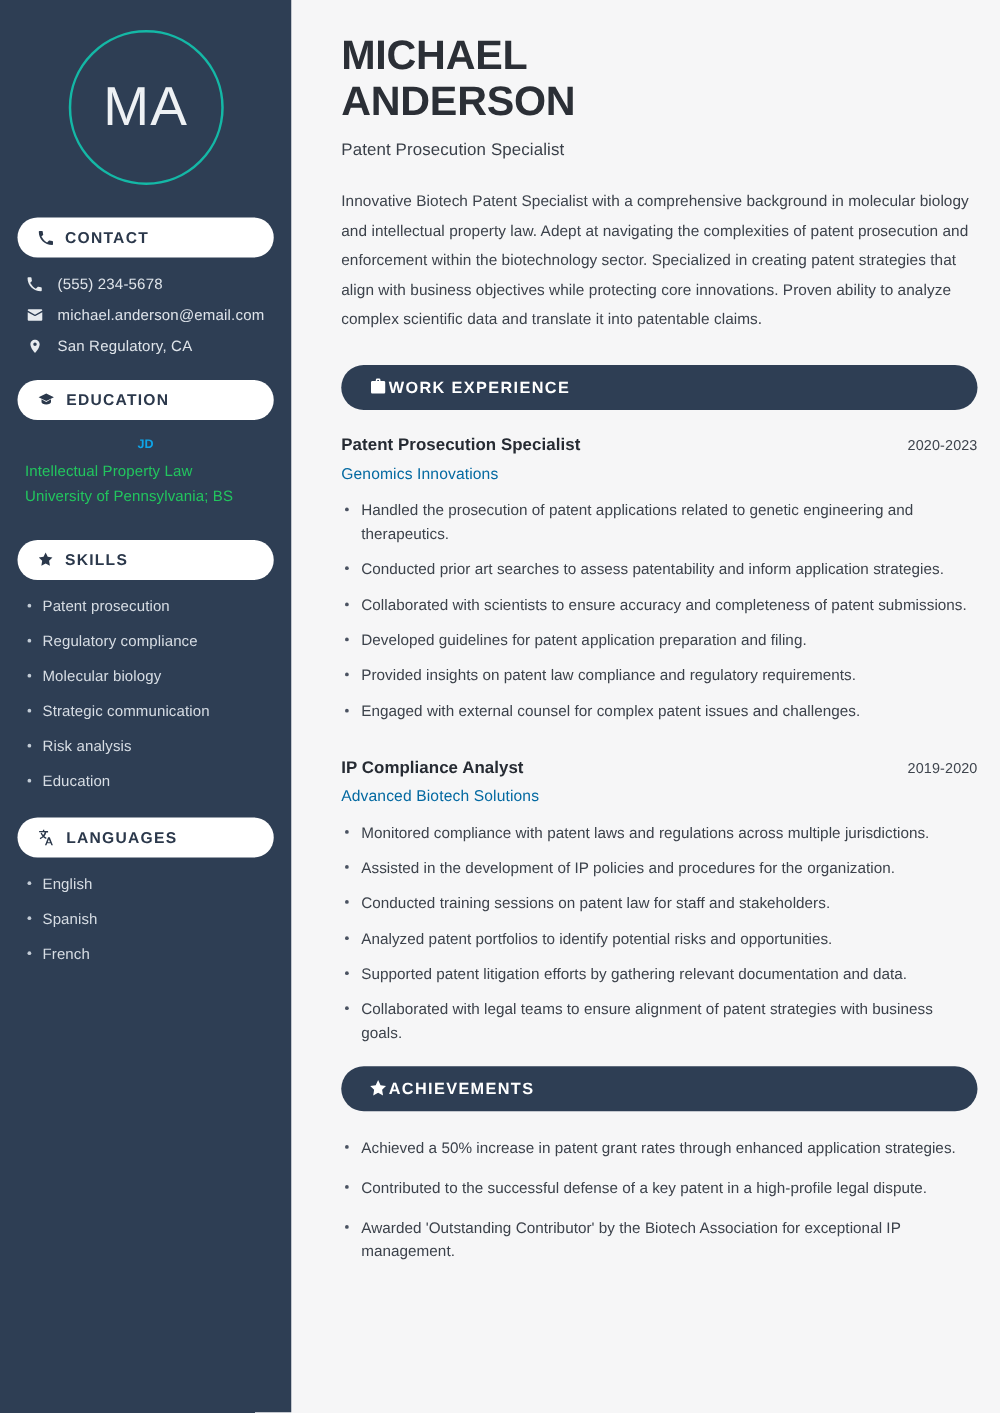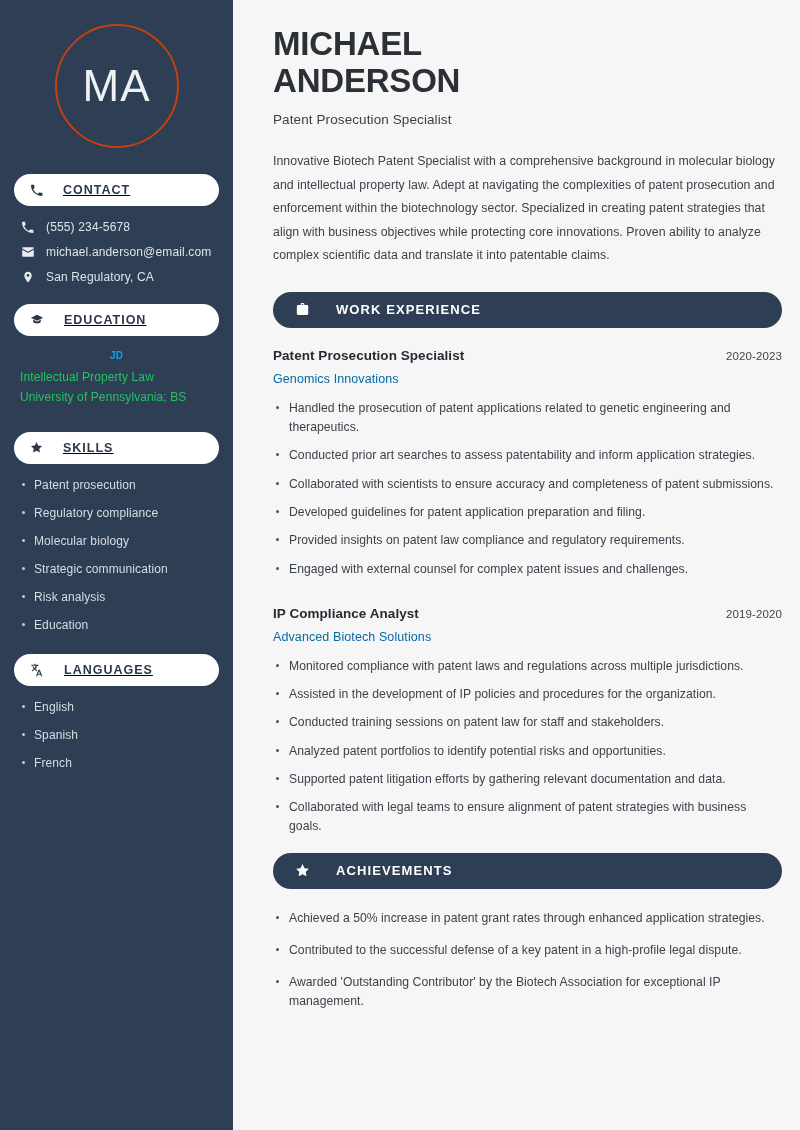--- a/index.html
+++ b/index.html
@@ -14,31 +14,30 @@
   
   .sidebar {
     width:233px; flex:0 0 233px; background:#2e3e54;
     padding:22px 14px 0 14px; position:relative;
   }
   .sidebar-edge { width:6px; flex:0 0 6px; background:#f6f6f7; }
 
   .monogram-wrap { display:flex; justify-content:center; margin-top:2px; margin-bottom:26px; }
   .monogram {
     width:124px; height:124px; border-radius:50%;
-    border:2px solid #c2410c; display:flex; align-items:center; justify-content:center;text-align:right;
+    border:2px solid #14b8a6; display:flex; align-items:center; justify-content:center;text-align:right;
   }
   .monogram span {
     color:#eef1f4; font-size:44px; font-weight:400; letter-spacing:1px; line-height:1;
   }
 
   .pill {
     background:#ffffff; border-radius:999px; height:32px;
-    display:flex; align-items:center; gap:20px; padding:0 16px;
+    display:flex; align-items:center; gap:9px; padding:0 16px;
     margin-bottom:14px;
-    text-decoration:underline;
   }
   .pill .pill-label {
     color:#2b384b; font-size:12.5px; font-weight:bold; letter-spacing:1.0px;
   }
   .pill .ico { display:flex; align-items:center; color:#2b384b; }
   .pill .ico svg { display:block; }
 
   .contact-list { margin:0 0 20px 0; padding:0 2px; }
   .contact-row { display:flex; align-items:flex-end; gap:11px; margin-bottom:11px; padding-left:4px; }
   .contact-row .ico { width:15px; display:flex; justify-content:center; color:#e7ebef; }
@@ -71,21 +70,21 @@
     color:#3a4049; font-size:13.5px; margin-top:12px; margin-bottom:23px; letter-spacing:0.1px;
   }
 
   .summary {
     color:#3c424b; font-size:12.3px; line-height:1.92; letter-spacing:0.05px;
     margin-bottom:24px;
   }
 
   .section-bar {
     background:#2e3e54; border-radius:999px; height:36px;
-    display:flex; align-items:center; gap:26px; padding:0 22px;
+    display:flex; align-items:center; gap:1px; padding:0 22px;
     margin-bottom:20px;
   }
   .section-bar .ico { display:flex; align-items:center; color:#ffffff; }
   .section-bar .sec-label { color:#ffffff; font-size:13px; font-weight:bold; letter-spacing:1.1px; }
 
   .job { margin-bottom:4px; }
   .job-head { display:flex; justify-content:space-between; align-items:baseline; gap:14px; }
   .job-role { color:#262b33; font-size:13.5px; font-weight:bold; letter-spacing:0.05px; }
   .job-dates { color:#3f454e; font-size:11.5px; white-space:nowrap; letter-spacing:0.1px; }
   .job-company { color:#0369a1; font-size:12.5px; margin-top:9px; letter-spacing:0.1px; }

